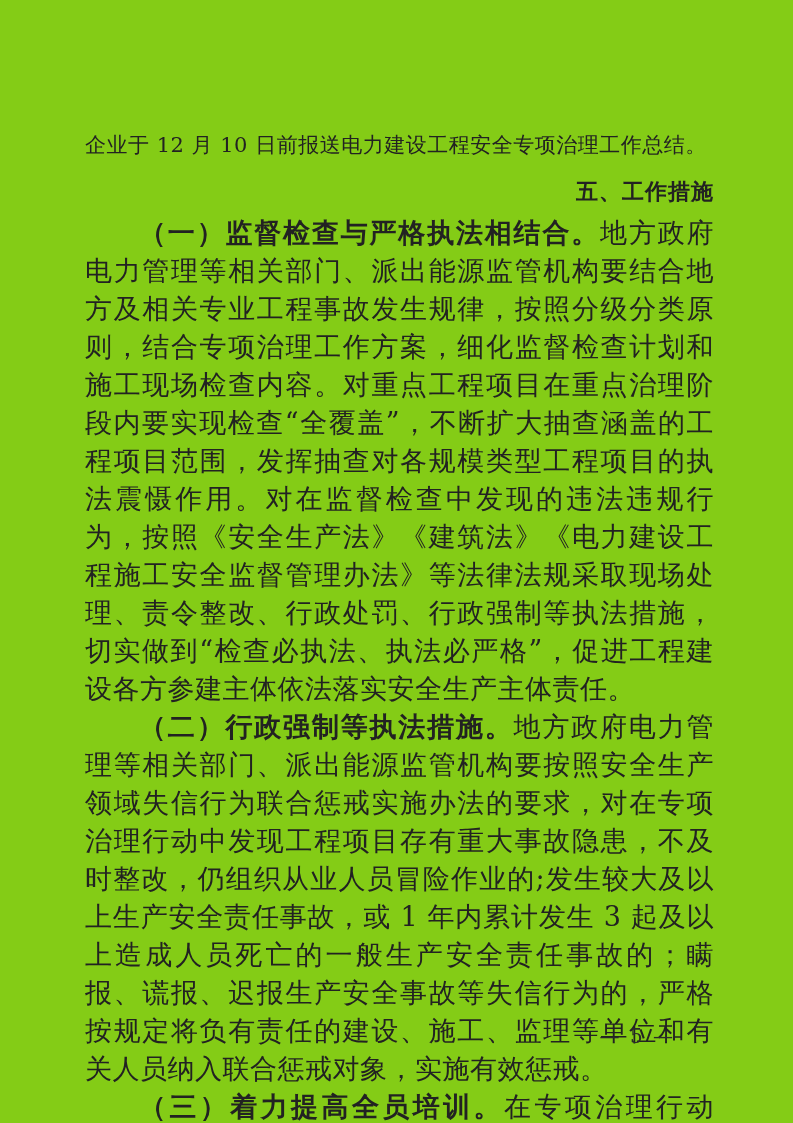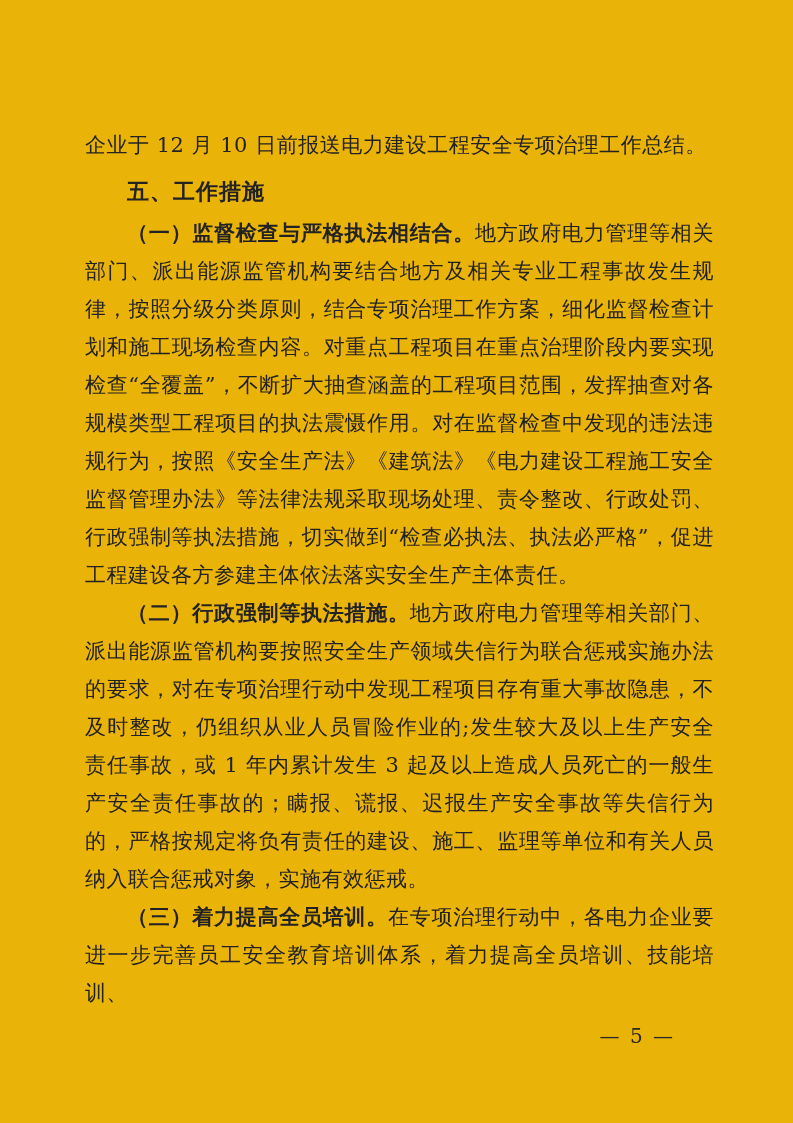--- a/index.html
+++ b/index.html
@@ -11,21 +11,21 @@
     width: 793px;
     height: 1123px;
     position: relative;
     overflow: hidden;
     font-family: "DejaVu Serif", "Liberation Serif", serif;
     color: #222222;
   }
   .sheet {
     position: absolute;
     inset: 0;
-    background: #eab308;
+    background: #84cc16;
   }
   .content {
     position: absolute;
     left: 85px;
     top: 126px;
     width: 629px;
   }
   .cont-line {
     margin: 0;
     font-size: 21px;
@@ -35,24 +35,25 @@
     text-justify: inter-character;
   }
   .section-heading {
     margin: 9px 0 0 0;
     padding-left: 42px;
     font-family: "DejaVu Sans", "Liberation Sans", sans-serif;
     font-weight: bold;
     font-size: 22px;
     line-height: 38px;
     letter-spacing: 1px;
+    text-align: right;
   }
   .para {
     margin: 0;
-    font-size: 21px;
+    font-size: 27px;
     line-height: 38px;
     letter-spacing: 0.5px;
     text-align: justify;
     text-justify: inter-character;
     text-indent: 2em;
   }
   .para.first {
     margin-top: 3px;
   }
   .para .lead {

